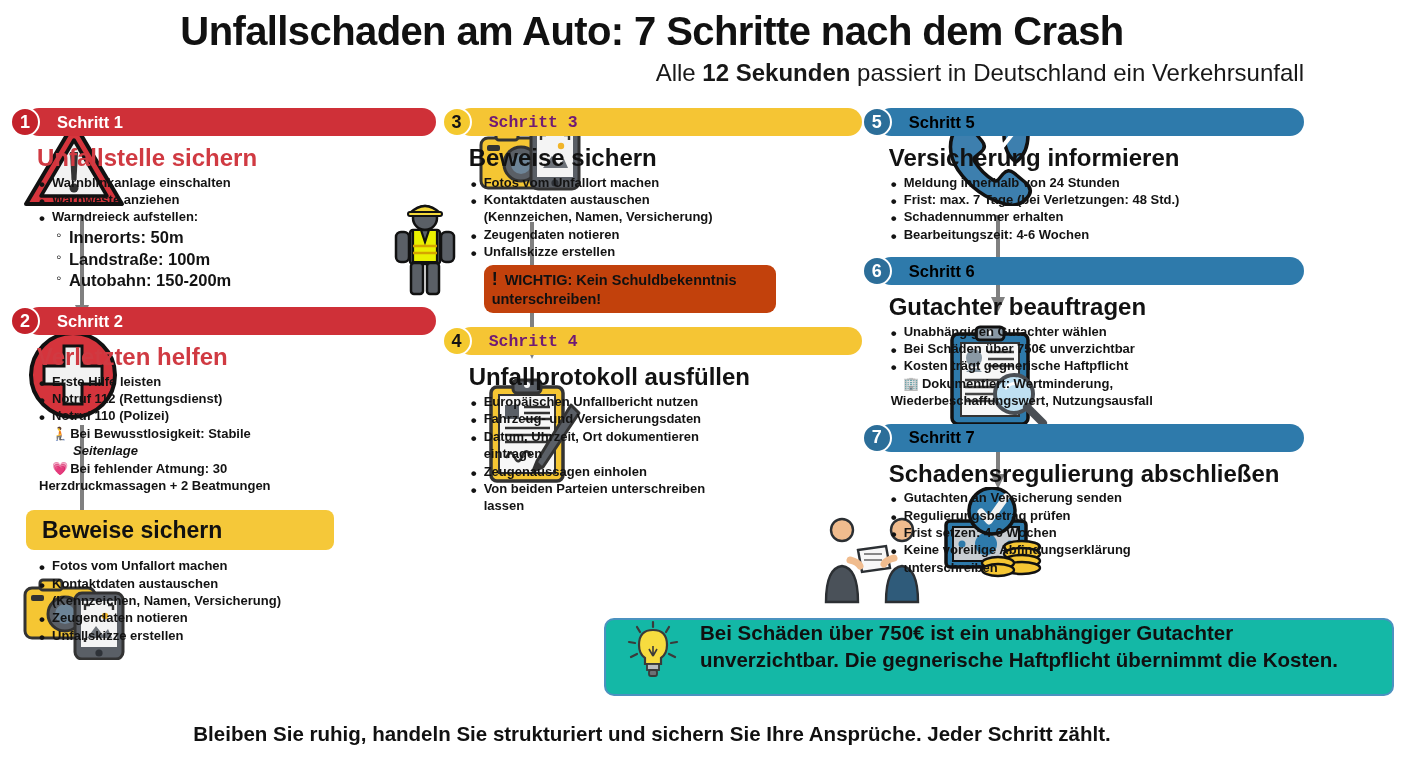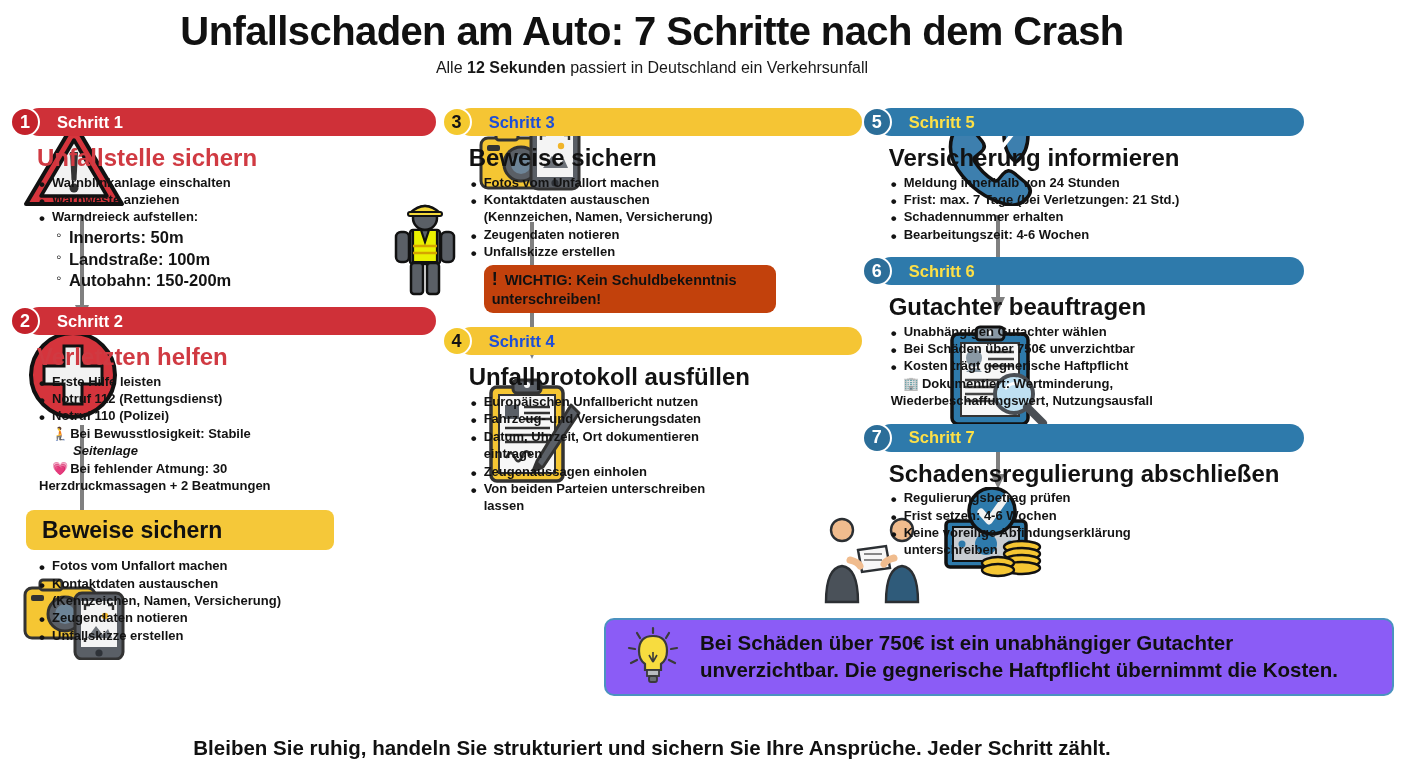--- a/index.html
+++ b/index.html
@@ -16,22 +16,22 @@
   .title {
     text-align: center;
     font-size: 40px;
     font-weight: bold;
     letter-spacing: -0.6px;
     color: #111111;
     padding-top: 9px;
     line-height: 1.1;
   }
   .subtitle {
-    text-align: center;
-    font-size: 16px;
+    text-align: right;
+    font-size: 24px;
     color: #181818;
     margin-top: 6px;
   }
   .subtitle b { font-weight: bold; }
 
   
   .columns {
     position: absolute;
     top: 108px; left: 0; right: 0;
     display: flex;
@@ -62,22 +62,22 @@
     margin-left: 15px;
     flex: 1;
     height: 28px;
     border-radius: 14px;
     display: flex; align-items: center;
     padding-left: 32px;
     font-size: 16.5px;
     font-weight: bold;
   }
   .bar-red  { background: #cf3038; color: #fff; }
-  .bar-yel  { background: #f5c534; color: #1d4ed8; }
-  .bar-blue { background: #2e7aab; color: #fde047; }
+  .bar-yel  { background: #f5c534; color: #701a75; font-family: Liberation Mono, monospace; }
+  .bar-blue { background: #2e7aab; color: #000000; }
   .badge-red  { background: #c4222b; color: #fff; border: 2px solid #fff; }
   .badge-yel  { background: #f4c92f; color: #131313; border: 2px solid #fff; }
   .badge-blue { background: #2c6e99; color: #fff; border: 2px solid #fff; }
 
   .step-title {
     font-size: 24px;
     font-weight: bold;
     margin: 8px 0 3px 27px;
     line-height: 1.15;
   }
@@ -138,40 +138,39 @@
   .warn-pill .ex {
     font-size: 18px; font-weight: bold;
     margin-right: 7px;
   }
 
   
   .tipbox {
     position: absolute;
     left: 604px; top: 618px;
     width: 790px; height: 78px;
-    background: #8b5cf6;
+    background: #14b8a6;
     border: 2px solid #4b92c0;
     border-radius: 10px;
-    display: flex; align-items: center;
+    display: flex; 
     padding: 0 14px;
   }
   .tip-text {
     font-size: 20.5px; font-weight: bold; color: #101010;
     line-height: 1.3; margin-left: 14px;
   }
 
   
   .footer {
     position: absolute;
     left: 0; right: 0; top: 722px;
     text-align: center;
     font-size: 20.5px;
     font-weight: bold;
     color: #111;
-    margin-top: 14px;
   }
 
   
   .rail { position: absolute; }
   .arrow-line { position: absolute; }
 
   svg { display: block; }
 </style>
 </head>
 <body>
@@ -431,21 +430,21 @@
     <div class="col col-3">
 
       <div class="step">
         <div class="step-head">
           <div class="badge badge-blue">5</div>
           <div class="bar bar-blue">Schritt 5</div>
         </div>
         <div class="step-title t-dark">Versicherung informieren</div>
         <ul class="items">
           <li class="bullet">Meldung innerhalb von 24 Stunden</li>
-          <li class="bullet">Frist: max. 7 Tage (bei Verletzungen: 21 Std.)</li>
+          <li class="bullet">Frist: max. 7 Tage (bei Verletzungen: 48 Std.)</li>
           <li class="bullet">Schadennummer erhalten</li>
           <li class="bullet">Bearbeitungszeit: 4-6 Wochen</li>
         </ul>
       </div>
 
       <div class="step" style="margin-top:14px;">
         <div class="step-head">
           <div class="badge badge-blue">6</div>
           <div class="bar bar-blue">Schritt 6</div>
         </div>
@@ -459,20 +458,21 @@
         </ul>
       </div>
 
       <div class="step" style="margin-top:14px;">
         <div class="step-head">
           <div class="badge badge-blue">7</div>
           <div class="bar bar-blue">Schritt 7</div>
         </div>
         <div class="step-title t-dark">Schadensregulierung abschließen</div>
         <ul class="items">
+          <li class="bullet">Gutachten an Versicherung senden</li>
           <li class="bullet">Regulierungsbetrag prüfen</li>
           <li class="bullet">Frist setzen: 4-6 Wochen</li>
           <li class="bullet">Keine voreilige Abfindungserklärung</li>
           <li class="cont">unterschreiben</li>
         </ul>
       </div>
     </div>
   </div>
 
   <div class="tipbox">

